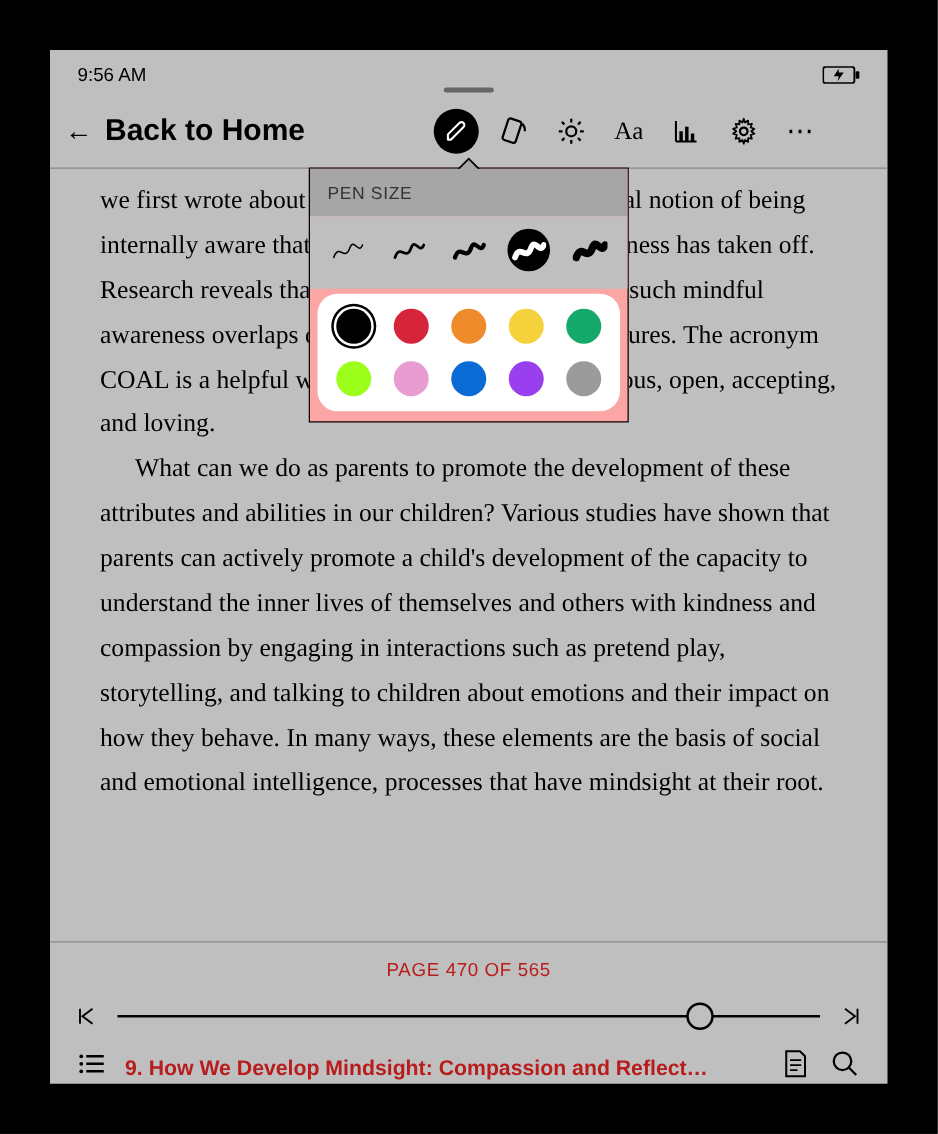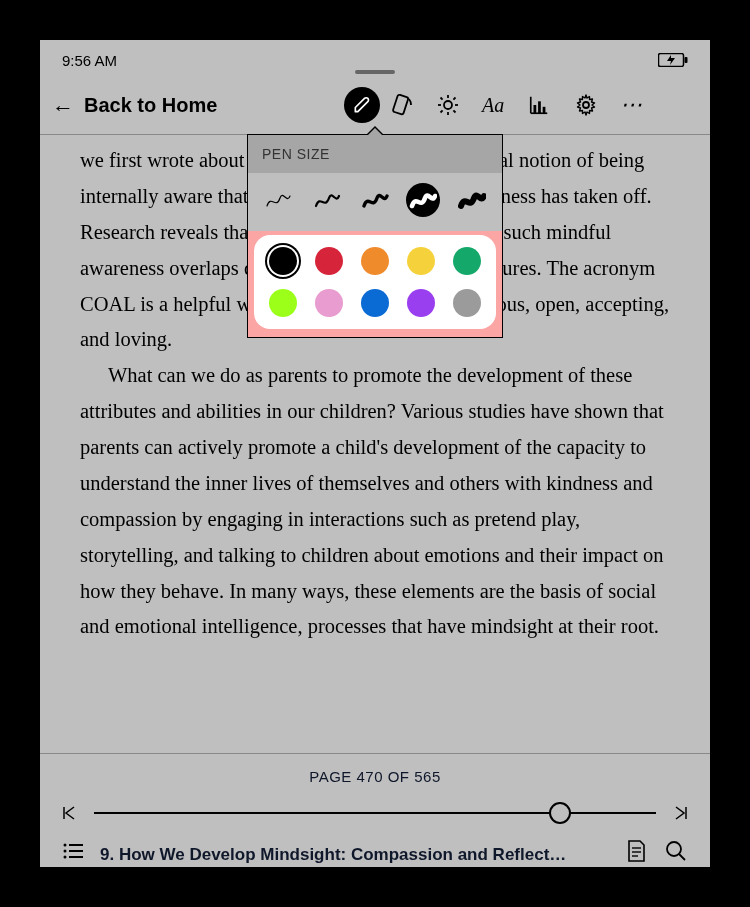--- a/index.html
+++ b/index.html
@@ -8,31 +8,31 @@
     position: absolute; left: 40px; top: 40px; width: 670px; height: 827px;
     background: #bfbfbf; overflow: hidden;
   }
   
   .status { height: 40px; display: flex; align-items: center; justify-content: space-between; padding: 0 22px; font-family: -apple-system, Helvetica, Arial, sans-serif; font-size: 15px; color: #000; }
   .status .batt svg { display:block; }
   
   .topnav { height: 50px; display: flex; align-items: center; padding: 0 8px 0 12px; position: relative; }
   .back { display: flex; align-items: center; gap: 10px; cursor: pointer; }
   .back-arrow { font-size: 22px; color:#000; }
-  .back-label { font-family: -apple-system, Helvetica, Arial, sans-serif; font-weight: 700; font-size: 20px; color:#000; }
+  .back-label { font-family: -apple-system, Helvetica, Arial, sans-serif; font-weight: 700; font-size: 24px; color:#000; }
   .nav-group { position: absolute; right: 8px; top: 0; bottom:0; display:flex; align-items:center; gap: 4px; }
-  .nav-btn { width: 42px; height: 42px; display:flex; align-items:center; justify-content:flex-start; cursor:pointer;font-style:italic; }
+  .nav-btn { width: 42px; height: 42px; display:flex; align-items:center; justify-content:center; cursor:pointer; }
   .nav-btn svg { display:block; }
   .pen-active { background:#000; border-radius:50%; width:36px; height:36px; display:flex; align-items:center; justify-content:center; }
   
   .page { padding: 8px 40px 20px 40px; font-size: 20.5px; line-height: 1.75; color:#000; border-top:1px solid #888; border-bottom:1px solid #888; margin-top:4px; height: 620px; }
   .page p { margin-bottom: 0; }
   .page p.indent { text-indent: 28px; }
   
-  .footer { padding: 14px 20px 8px; font-family: -apple-system, Helvetica, Arial, sans-serif; color:#0f172a; }
+  .footer { padding: 14px 20px 8px; font-family: -apple-system, Helvetica, Arial, sans-serif; color:#b91c1c; }
   .pagecount { text-align:center; font-size: 15px; letter-spacing: .5px; margin-bottom: 18px; }
   .sliderrow { display:flex; align-items:center; gap:14px; margin-bottom:14px; }
   .slbtn { width:20px; height:20px; display:flex; align-items:center; justify-content:center; cursor:pointer; }
   .slider { flex:1; height: 20px; position:relative; }
   .track { position:absolute; left:0; right:0; top:50%; height:2px; background:#000; transform:translateY(-50%); }
   .thumb { position:absolute; top:50%; width:22px; height:22px; border:2px solid #000; background:#bfbfbf; border-radius:50%; transform:translate(-50%,-50%); }
   .chapterrow { display:flex; align-items:flex-end; gap:12px; }
   .toc-btn, .file-btn, .search-btn { width:28px; height:28px; display:flex; align-items:center; justify-content:center; cursor:pointer; }
   .chapter { flex:1; font-weight:700; font-size:17px; white-space:nowrap; overflow:hidden; text-overflow:ellipsis; }
   

